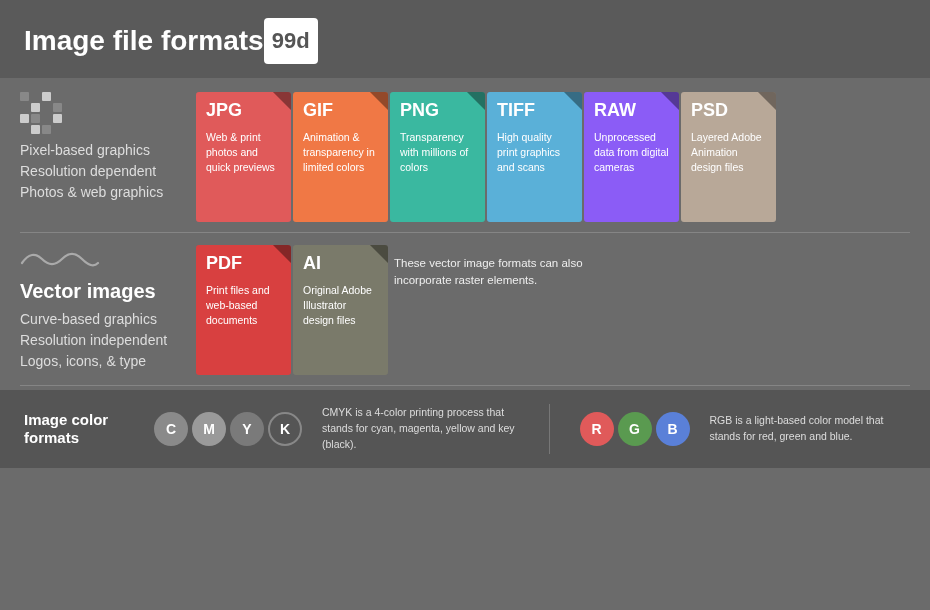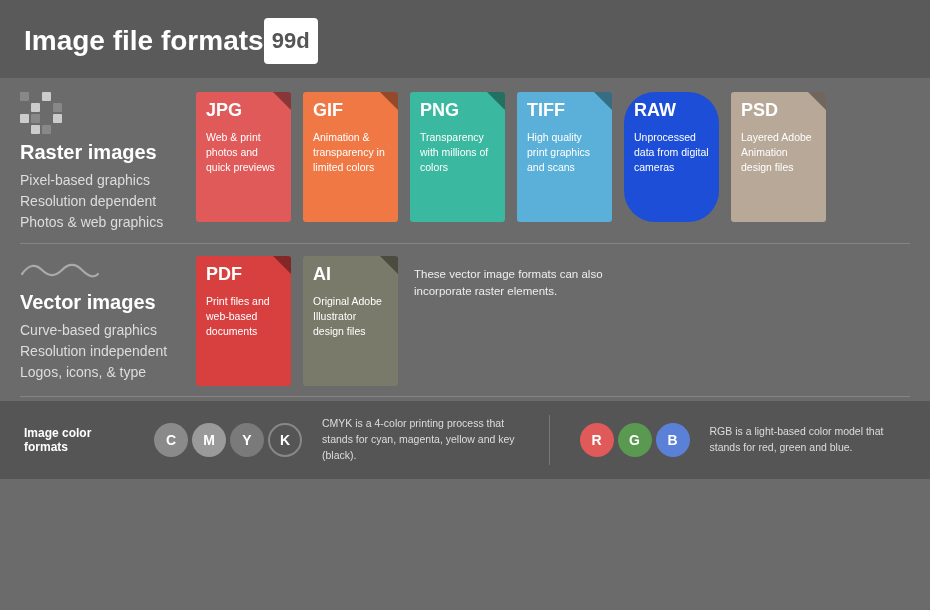--- a/index.html
+++ b/index.html
@@ -58,21 +58,21 @@
     }
     .section-desc {
       font-size: 14px;
       color: #ddd;
       line-height: 1.5;
     }
 
     
     .cards-row {
       display: flex;
-      gap: 12px;
+      gap: 2px;
       flex: 1;
       align-items: flex-start;
     }
 
     
     .file-card {
       width: 95px;
       min-height: 130px;
       border-radius: 4px;
       position: relative;
@@ -121,21 +121,21 @@
       font-size: 10.5px;
       color: #fff;
       line-height: 1.45;
     }
 
     
     .card-jpg { background-color: #e05a5a; }
     .card-gif { background-color: #f07845; }
     .card-png { background-color: #3ab8a0; }
     .card-tiff { background-color: #5ab0d8; }
-    .card-raw { background-color: #1d4ed8; border-radius: 31px; }
+    .card-raw { background-color: #8b5cf6; }
     .card-psd { background-color: #b8a898; }
     .card-pdf { background-color: #d84040; }
     .card-eps { background-color: #5585c8; }
     .card-ai  { background-color: #7a7a6a; }
 
     
     .divider {
       height: 1px;
       background: rgba(255,255,255,0.18);
       margin: 2px 20px;
@@ -154,21 +154,21 @@
     
     .bottom-section {
       background-color: #555;
       padding: 14px 24px;
       display: flex;
       align-items: center;
       gap: 20px;
       margin-top: 4px;
     }
     .bottom-title {
-      font-size: 12px;
+      font-size: 15px;
       font-weight: bold;
       color: #fff;
       width: 110px;
       line-height: 1.2;
       flex-shrink: 0;
     }
     .color-model-group {
       display: flex;
       align-items: center;
       gap: 4px;
@@ -252,21 +252,20 @@
       <div class="pixel-cell dark"></div>
       <div class="pixel-cell light"></div>
       <div class="pixel-cell dark"></div>
       <div class="pixel-cell empty"></div>
       <div class="pixel-cell light"></div>
       <div class="pixel-cell empty"></div>
       <div class="pixel-cell light"></div>
       <div class="pixel-cell dark"></div>
       <div class="pixel-cell empty"></div>
     </div>
-    <div class="section-title">Raster images</div>
     <div class="section-desc">
       <div>Pixel-based graphics</div>
       <div>Resolution dependent</div>
       <div>Photos &amp; web graphics</div>
     </div>
   </div>
   <div class="cards-row">
 
     <div class="file-card">
       <div class="file-card-bg card-jpg">

